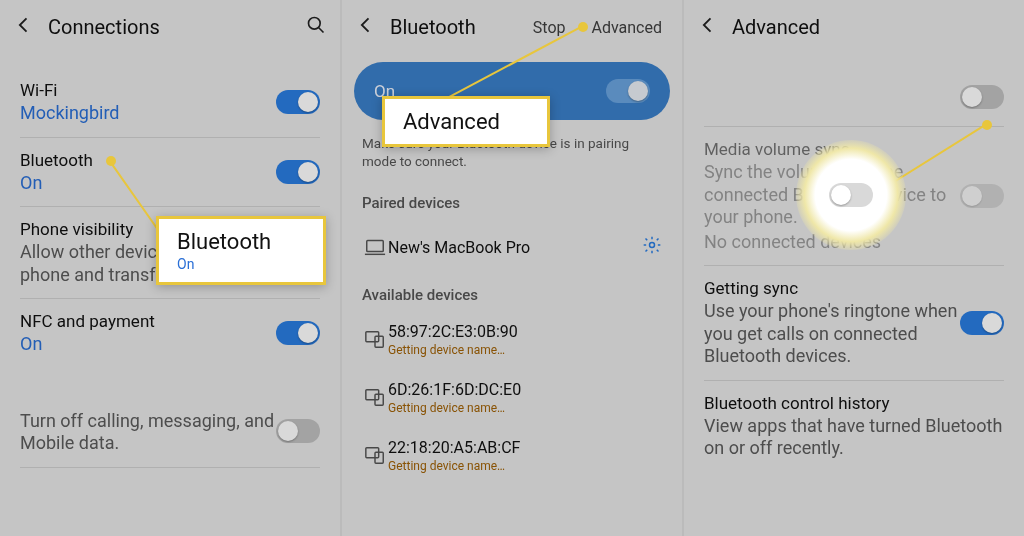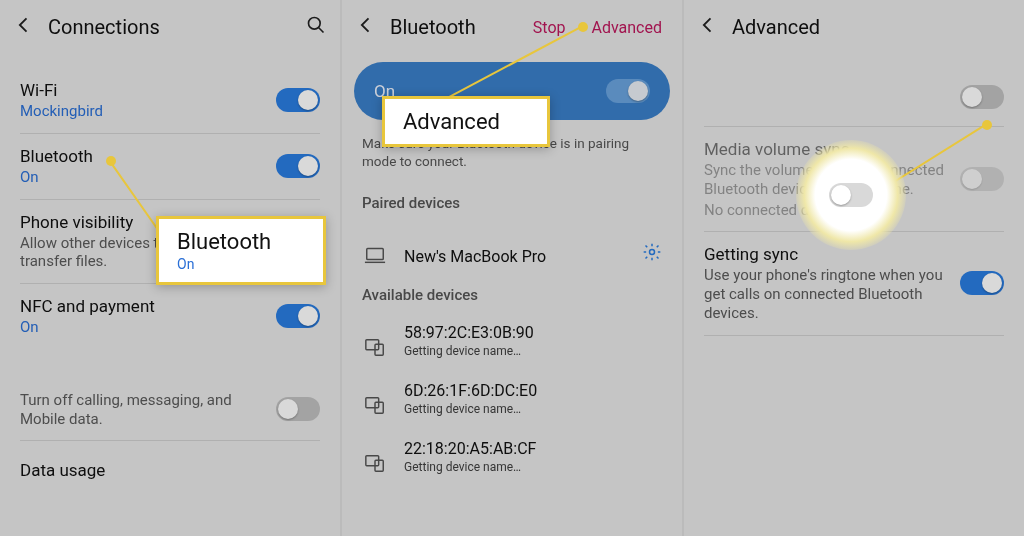--- a/index.html
+++ b/index.html
@@ -7,28 +7,28 @@
   .stage { display: flex; width: 1024px; height: 536px; }
   .screen { flex: 1 1 0; position: relative; background: #e8e8e8; border-right: 2px solid #bbb; overflow: hidden; }
   .screen:last-child { border-right: none; }
   .dim { position: absolute; inset: 0; background: rgba(0,0,0,0.15); pointer-events: none; }
 
   
   .hdr { display: flex; align-items: center; height: 54px; padding: 0 14px; gap: 14px; }
   .back svg { width: 20px; height: 20px; stroke: #222; stroke-width: 2.2; fill: none; }
   .hdr-title { font-size: 20px; color: #111; font-weight: 400; }
   .hdr-spacer { flex: 1; }
-  .hdr-action { font-size: 16px; color: #be185d; padding: 0 6px; position: relative; }
+  .hdr-action { font-size: 16px; color: #404040; padding: 0 6px; position: relative; }
   .search svg { width: 20px; height: 20px; stroke: #222; stroke-width: 2; fill: none; }
 
   
   .row { display: flex; align-items: center; padding: 12px 20px; min-height: 58px; }
   .row .txt { flex: 1; }
   .ttl { font-size: 17px; color: #111; }
-  .sub { font-size: 15px; color: #5b5b5b; line-height: 1.25; margin-top: 2px; }
+  .sub { font-size: 18px; color: #5b5b5b; line-height: 1.25; margin-top: 2px; }
   .sub.blue { color: #2a6fd6; }
   .sep { height: 1px; background: #cfcfcf; margin: 0 20px; }
   .gap { height: 14px; }
 
   
   .tog { width: 44px; height: 24px; border-radius: 12px; position: relative; background: #c0c0c0; flex: 0 0 auto; }
   .tog .knob { position: absolute; top: 2px; left: 2px; width: 20px; height: 20px; border-radius: 50%; background: #fff; box-shadow: 0 1px 2px rgba(0,0,0,0.3); transition: none; }
   .tog.on { background: #2a7de1; }
   .tog.on .knob { left: 22px; }
   .tog.off .knob { left: 2px; }
@@ -36,26 +36,26 @@
   
   .pill { margin: 8px 12px; height: 58px; border-radius: 29px; background: #3a7fc9; display: flex; align-items: center; padding: 0 20px; color: #fff; position: relative; }
   .pill .lbl { font-size: 17px; color: #f0f5ff; }
   .pill .tog { margin-left: auto; background: #6aa4df; }
   .pill .tog .knob { background: #e9eef5; }
   .pill .tog.on .knob { left: 22px; }
 
   .hint { padding: 6px 20px 14px; font-size: 13.5px; color: #555; line-height: 1.35; }
   .sect { padding: 10px 20px 6px; font-size: 15px; color: #555; font-weight: 500; }
 
-  .dev { display: flex; align-items: flex-end; padding: 10px 20px; gap: 16px; min-height: 58px; }
+  .dev { display: flex; align-items: center; padding: 10px 20px; min-height: 58px; }
   .dev .icon { width: 26px; display: flex; justify-content: center; }
   .dev .icon svg { width: 22px; height: 22px; stroke: #555; stroke-width: 1.6; fill: none; }
   .dev .txt { flex: 1; }
   .dev .name { font-size: 16px; color: #111; }
-  .dev .stat { font-size: 12px; color: #404040; margin-top: 2px; }
+  .dev .stat { font-size: 12px; color: #a16207; margin-top: 2px; }
   .gear svg { width: 20px; height: 20px; stroke: #2a7de1; stroke-width: 1.8; fill: none; }
 
   
   .callout { position: absolute; background: #fff; border: 3px solid #e8c63c; padding: 10px 18px; box-shadow: 0 2px 10px rgba(0,0,0,0.25); z-index: 10; }
   .callout .c-ttl { font-size: 22px; color: #111; font-weight: 400; }
   .callout .c-sub { font-size: 14px; color: #2a6fd6; margin-top: 2px; }
 
   .dot { position: absolute; width: 10px; height: 10px; border-radius: 50%; background: #e8c63c; z-index: 9; }
   .line { position: absolute; background: #e8c63c; height: 2px; transform-origin: 0 0; z-index: 8; }
 
@@ -131,25 +131,20 @@
     <div class="row">
       <div class="txt">
         <div class="sub">Turn off calling, messaging, and Mobile data.</div>
       </div>
       <div class="tog off">
           <div class="knob"></div>
         </div>
     </div>
     <div class="sep"></div>
 
-    <div class="row">
-      <div class="txt">
-        <div class="ttl">Data usage</div>
-      </div>
-    </div>
 
     <div class="dim"></div>
 
     <div class="dot" style="left:106px; top:156px;"></div>
     <div class="line" style="left:111px; top:161px; width:90px; transform:rotate(55deg);"></div>
     <div class="callout" style="left:156px; top:216px; width:170px;">
       <div class="c-ttl">Bluetooth</div>
       <div class="c-sub">On</div>
     </div>
   </div>
@@ -279,20 +274,26 @@
       <div class="txt">
         <div class="ttl">Getting sync</div>
         <div class="sub">Use your phone's ringtone when you get calls on connected Bluetooth devices.</div>
       </div>
       <div class="tog on">
           <div class="knob"></div>
         </div>
     </div>
     <div class="sep"></div>
 
+    <div class="row">
+      <div class="txt">
+        <div class="ttl">Bluetooth control history</div>
+        <div class="sub">View apps that have turned Bluetooth on or off recently.</div>
+      </div>
+    </div>
 
     <div class="dim"></div>
 
     <div class="dot" style="left:298px; top:120px;"></div>
     <div class="line" style="left:303px; top:125px; width:170px; transform:rotate(148deg);"></div>
     <div class="spot" style="left:112px; top:140px;">
       <div class="tog off">
           <div class="knob"></div>
         </div>
     </div>

